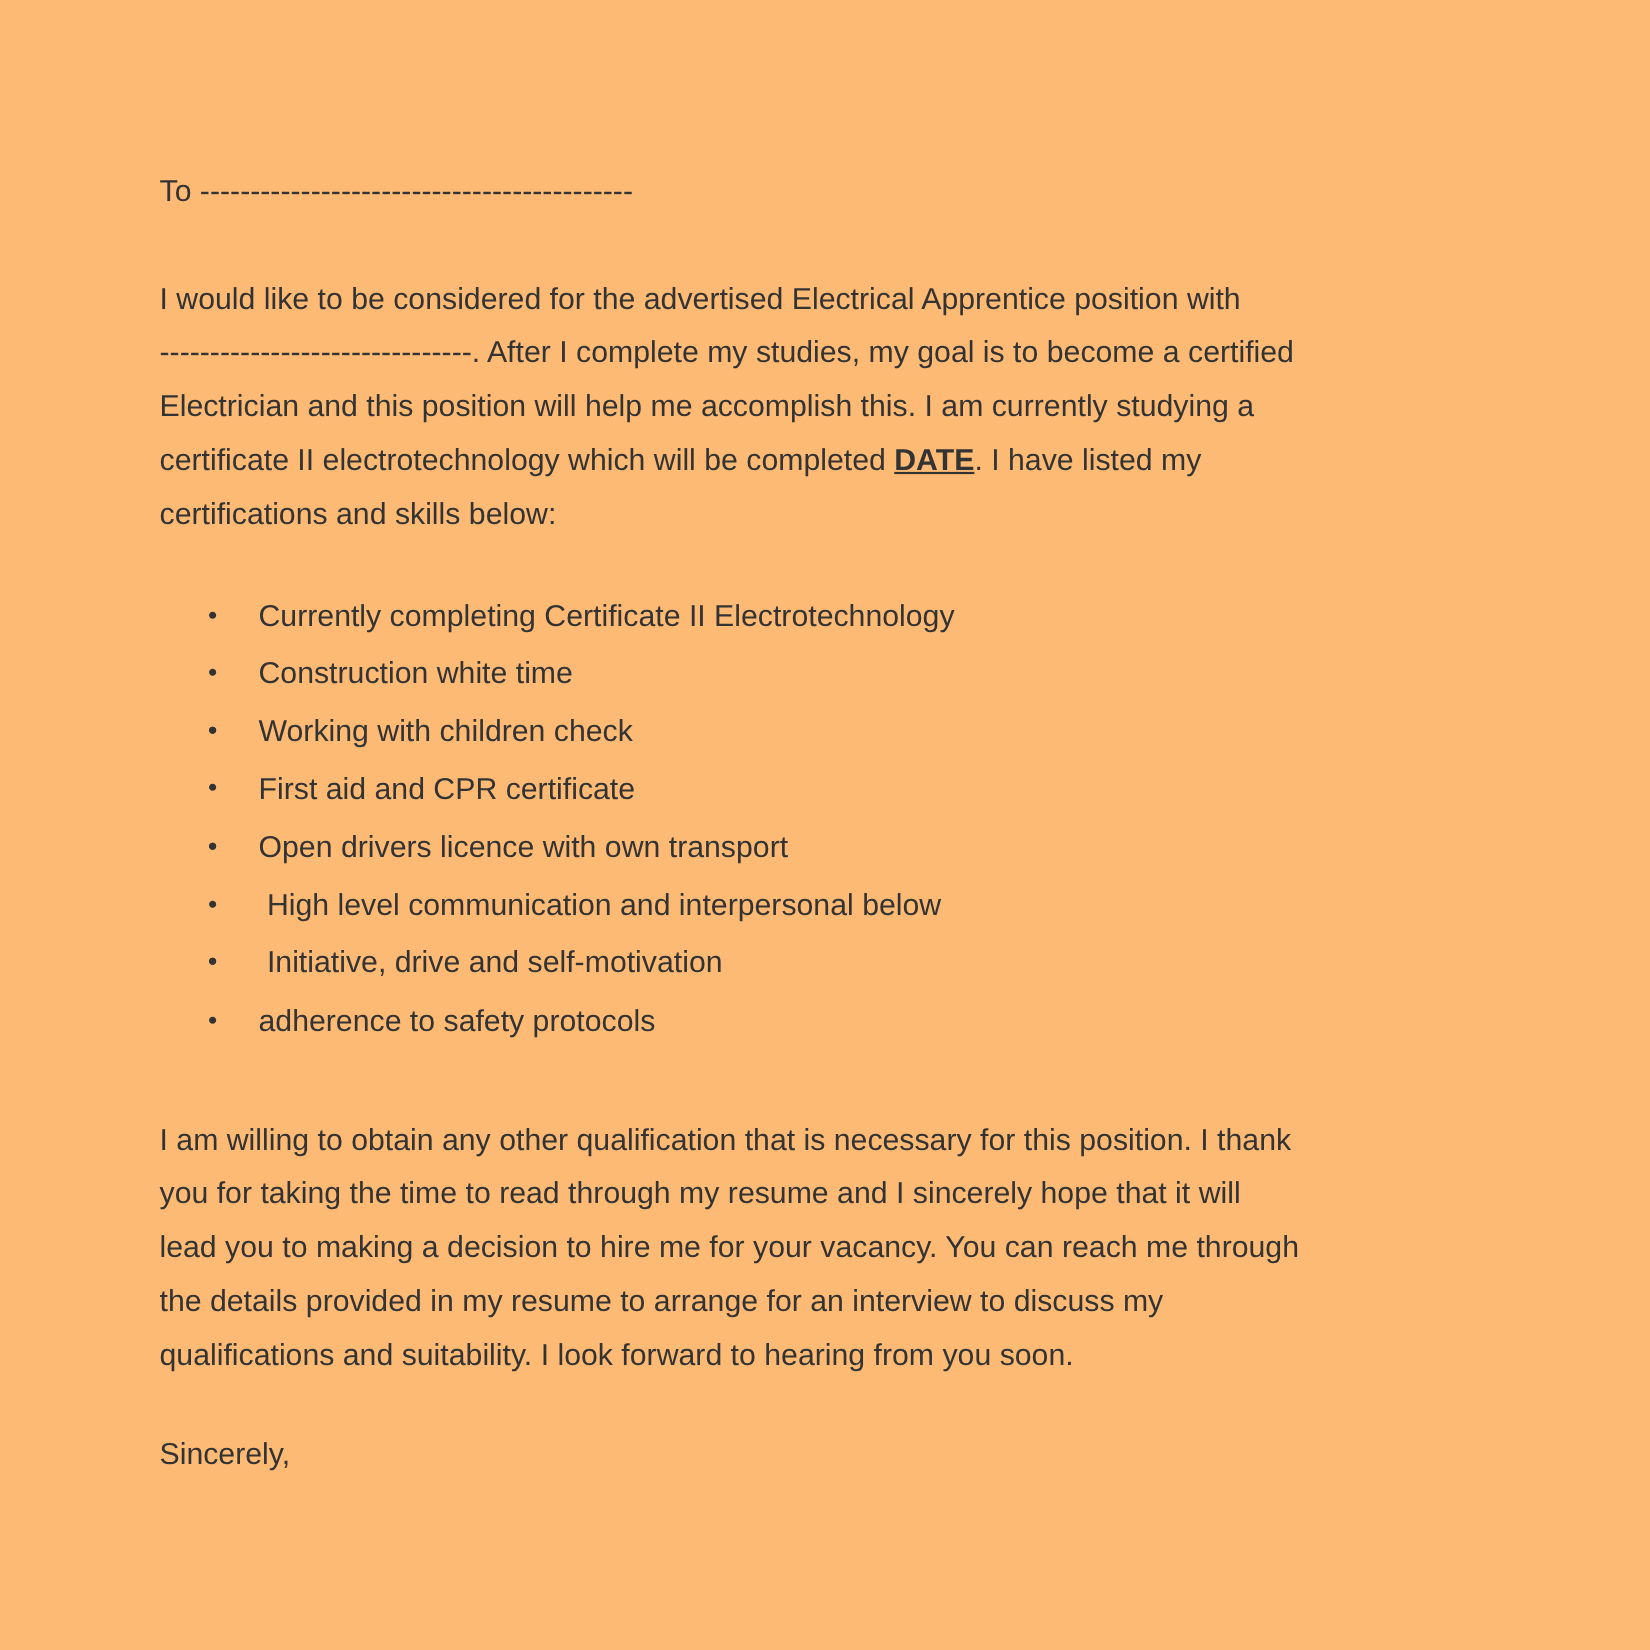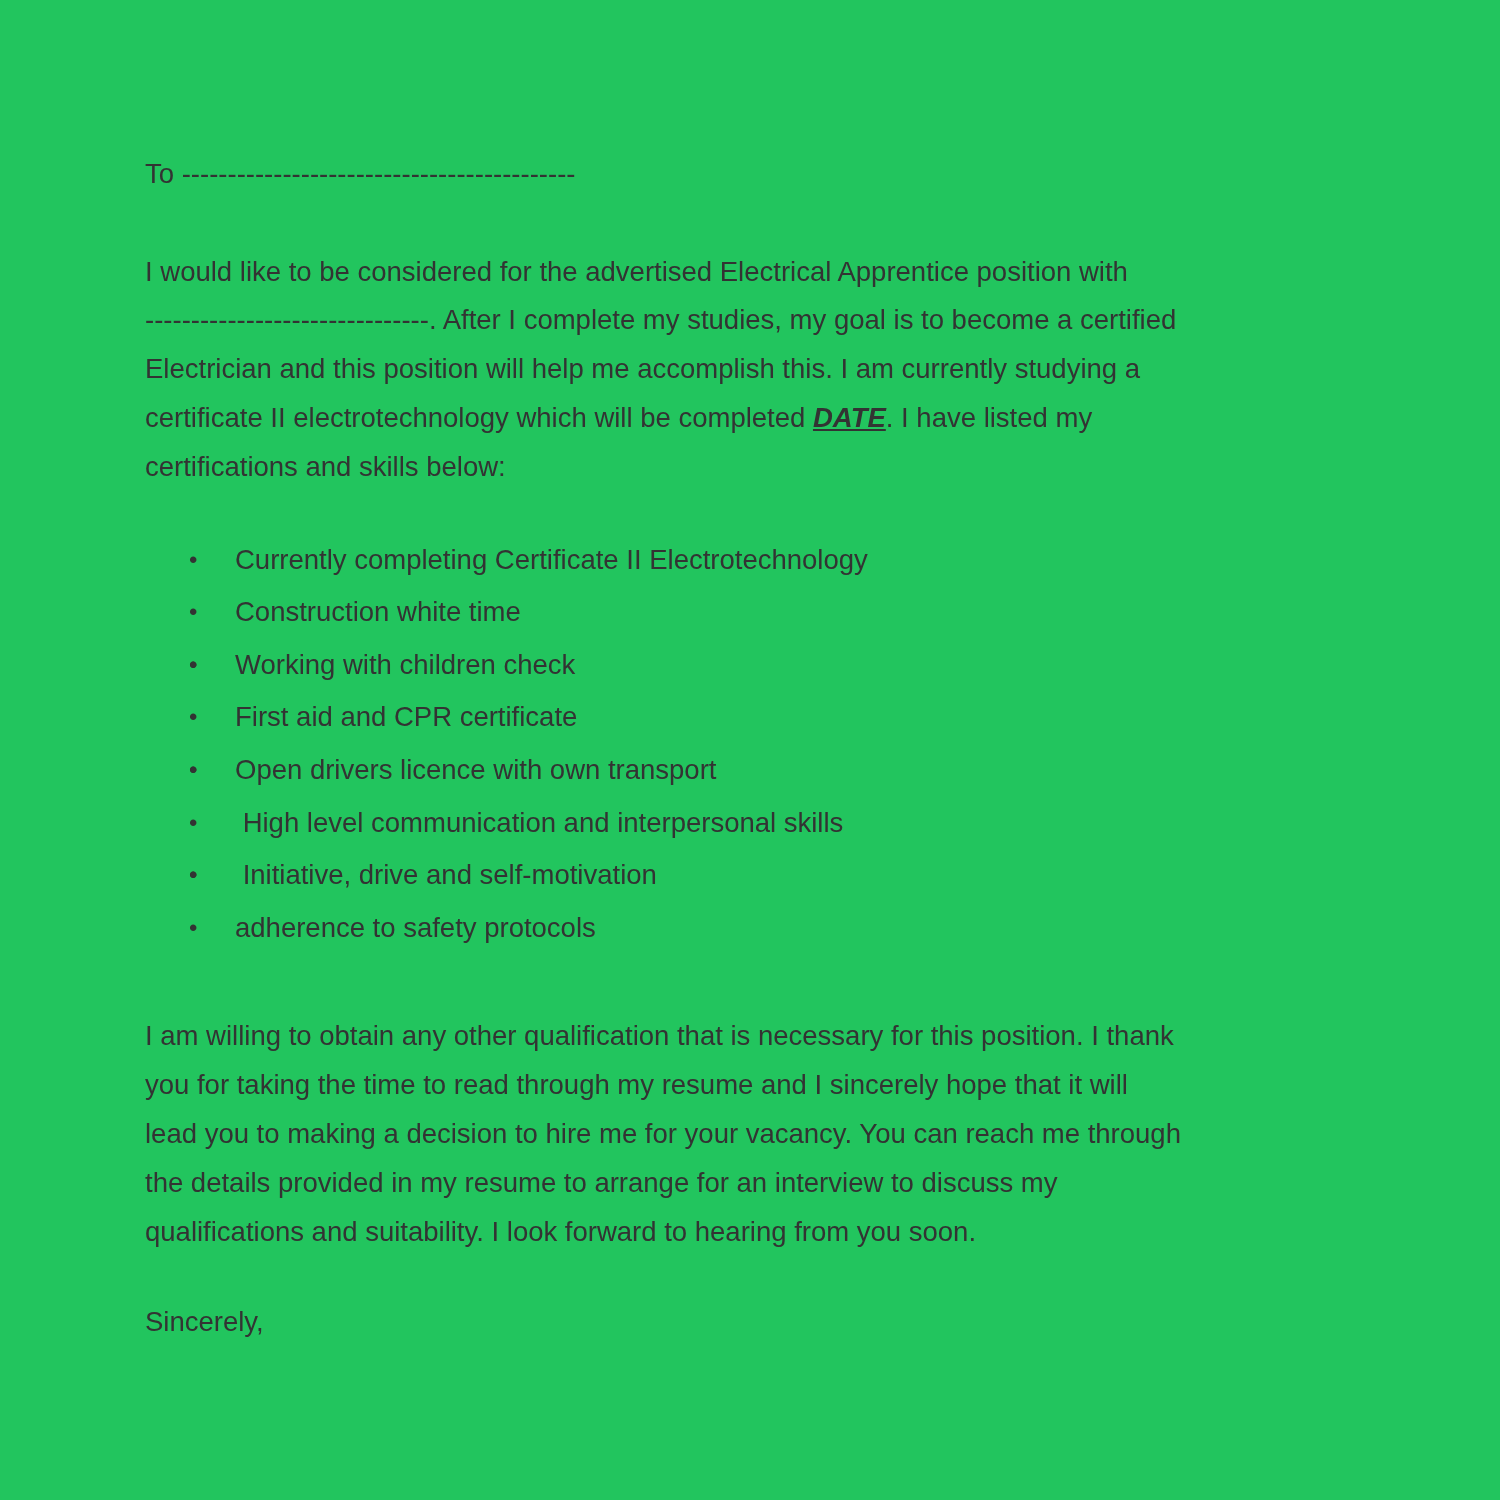--- a/index.html
+++ b/index.html
@@ -4,21 +4,21 @@
 <style>
   html, body {
     margin: 0;
     padding: 0;
     background: #ffffff;
   }
   .page {
     position: relative;
     width: 1500px;
     height: 1500px;
-    background: #22c55e;
+    background: #fdba74;
     overflow: hidden;
     font-family: "Liberation Sans", sans-serif;
     color: #333333;
   }
   .content {
     position: absolute;
     left: 145px;
     top: 150px;
     width: 1310px;
   }
@@ -26,21 +26,20 @@
     margin: 0;
     font-size: 27.5px;
     line-height: 48.8px;
     white-space: pre-line;
     color: #333333;
   }
   .salutation {
     margin-bottom: 48.8px !important;
   }
   .date-placeholder {
-    font-style: italic;
     font-weight: 700;
     text-decoration: underline;
   }
   ul.skills {
     list-style: none;
     margin: 42px 0 0 0;
     padding: 0;
   }
   ul.skills li {
     position: relative;
@@ -79,21 +78,21 @@
 certifications and skills below:</span></p>
 
     <ul class="skills">
       <li><span class="bullet-dot">•</span><span>Currently completing Certificate II Electrotechnology</span></li>
       <li><span class="bullet-dot">•</span><span>Construction white time</span></li>
       <li><span class="bullet-dot">•</span></li>
       <li><span class="bullet-dot">•</span><span>Working with children check</span></li>
       <li><span class="bullet-dot">•</span><span>First aid and CPR certificate</span></li>
       <li><span class="bullet-dot">•</span></li>
       <li><span class="bullet-dot">•</span><span>Open drivers licence with own transport</span></li>
-      <li><span class="bullet-dot">•</span><span> High level communication and interpersonal skills</span></li>
+      <li><span class="bullet-dot">•</span><span> High level communication and interpersonal below</span></li>
       <li><span class="bullet-dot">•</span></li>
       <li><span class="bullet-dot">•</span><span> Initiative, drive and self-motivation</span></li>
       <li><span class="bullet-dot">•</span><span>adherence to safety protocols</span></li>
     </ul>
 
     <p class="closing">I am willing to obtain any other qualification that is necessary for this position. I thank
 you for taking the time to read through my resume and I sincerely hope that it will
 lead you to making a decision to hire me for your vacancy. You can reach me through
 the details provided in my resume to arrange for an interview to discuss my
 qualifications and suitability. I look forward to hearing from you soon.</p>

